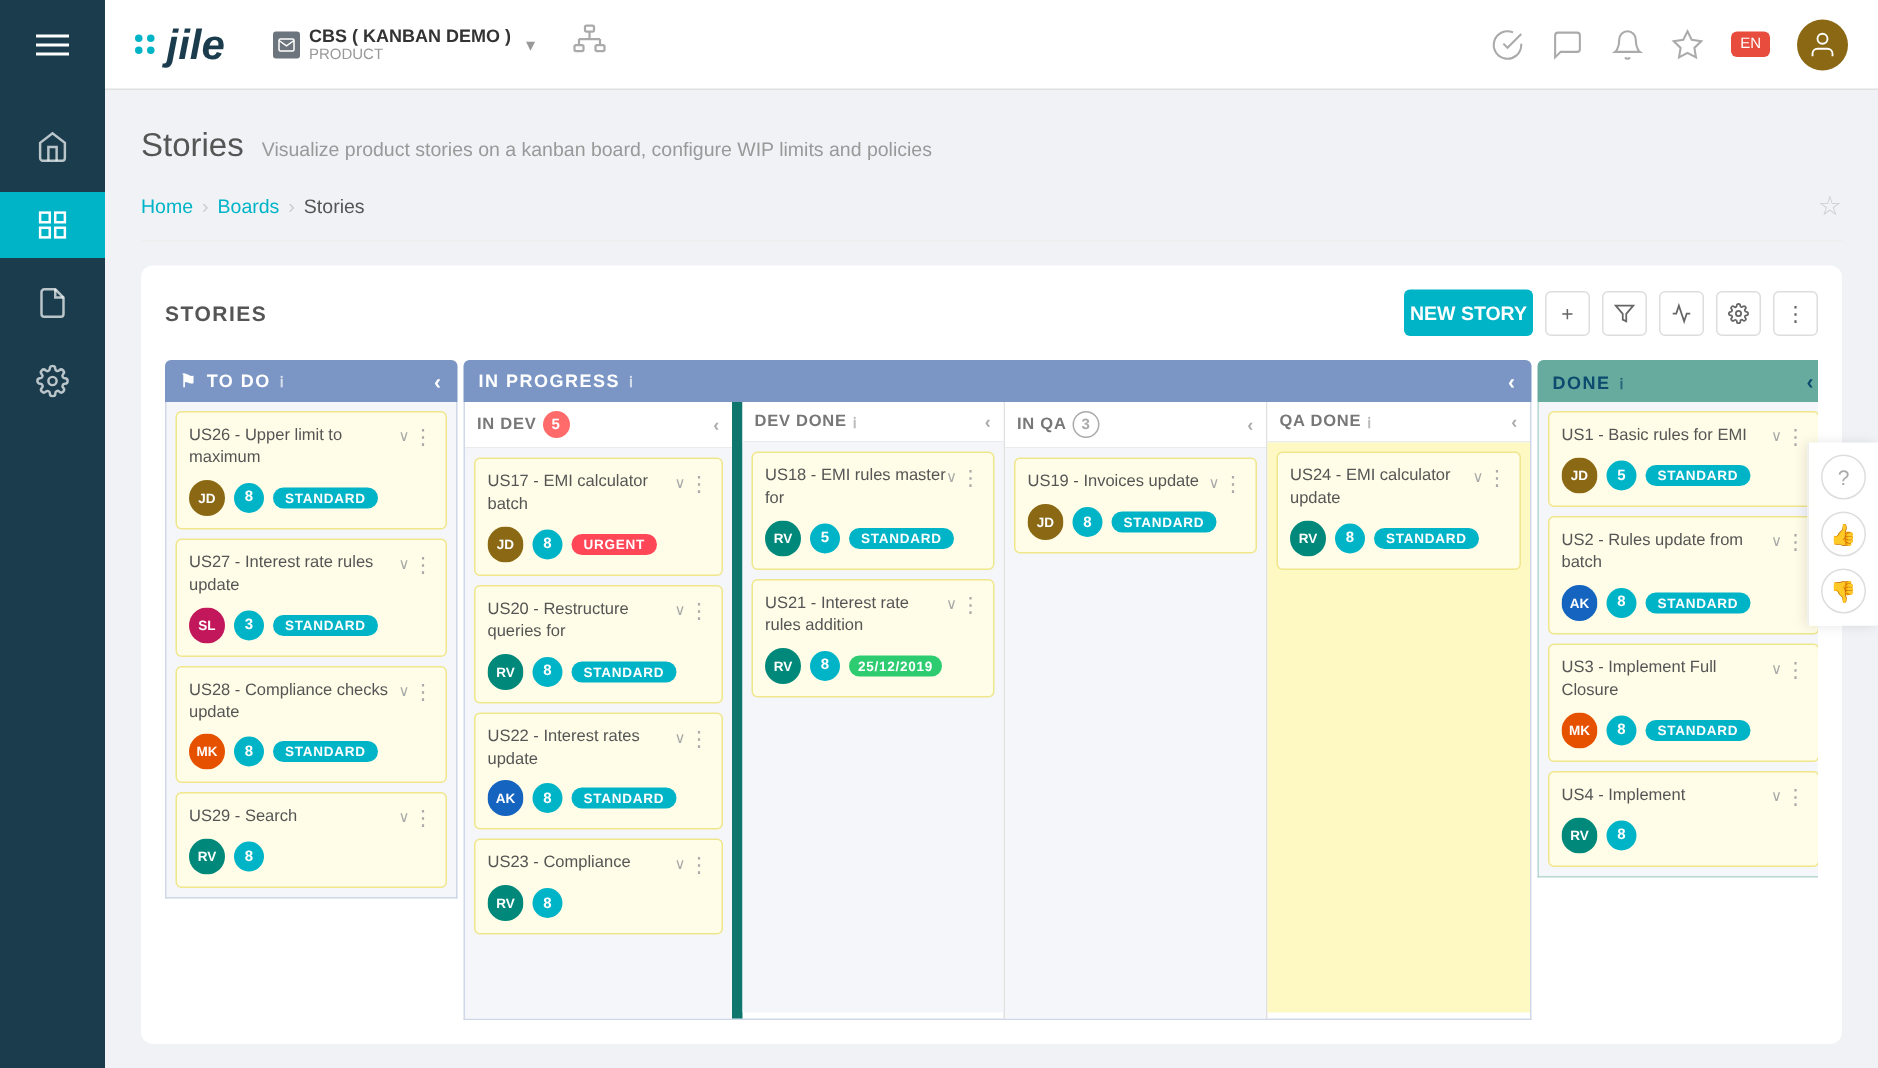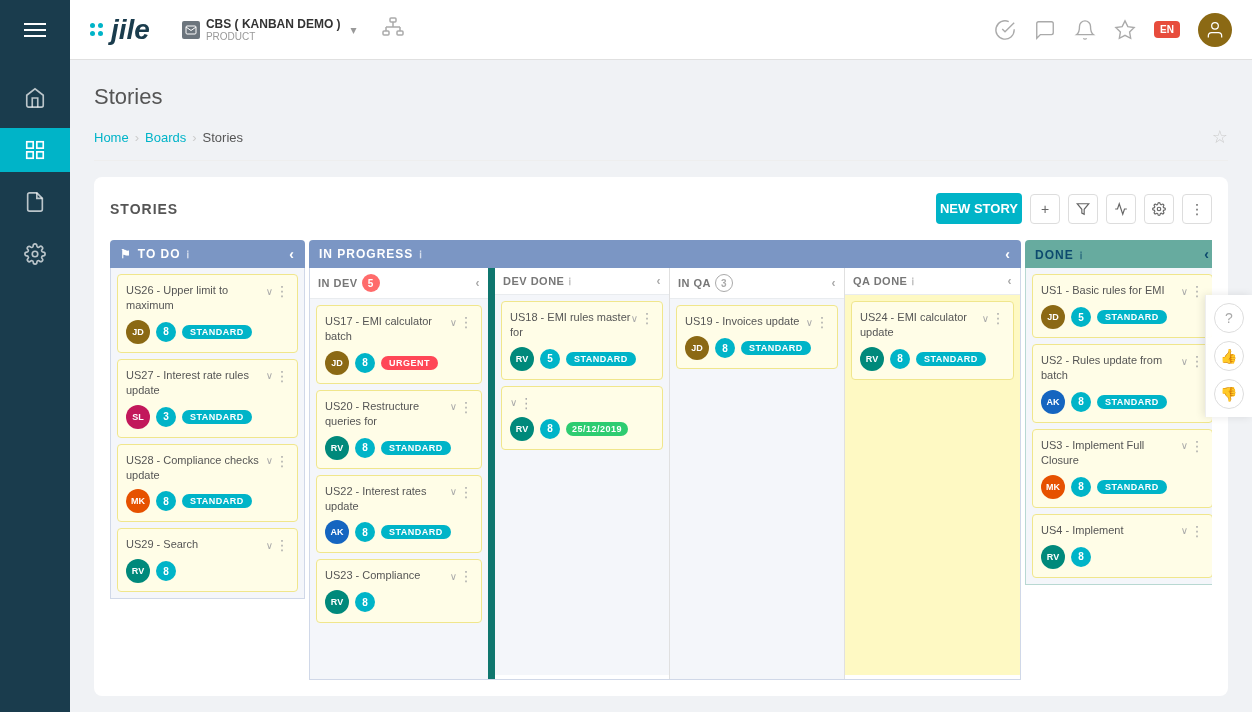--- a/index.html
+++ b/index.html
@@ -31,21 +31,21 @@
     .header-project-info { display: flex; flex-direction: column; }
     .header-project-name { font-size: 12px; font-weight: 700; color: #333; }
     .header-project-sub { font-size: 10px; color: #999; text-transform: uppercase; }
     .header-chevron { color: #999; font-size: 12px; margin-left: 4px; }
     .header-org { margin-left: 16px; cursor: pointer; }
     .header-org svg { width: 24px; height: 24px; fill: none; stroke: #aaa; stroke-width: 1.5; }
     .header-spacer { flex: 1; }
     .header-actions { display: flex; align-items: center; gap: 18px; }
     .header-icon { cursor: pointer; color: #aaa; display: flex; align-items: center; }
     .header-icon svg { width: 22px; height: 22px; fill: none; stroke: #aaa; stroke-width: 1.5; }
-    .lang-badge { background: #e74c3c; color: white; font-size: 10px; font-weight: 700; padding: 3px 6px; border-radius: 4px; cursor: pointer; }
+    .lang-badge { background: #e74c3c; color: white; font-size: 10px; font-weight: 400; padding: 3px 6px; border-radius: 4px; cursor: pointer; }
     .avatar { width: 34px; height: 34px; border-radius: 50%; background: #8B6914; overflow: hidden; cursor: pointer; display: flex; align-items: center; justify-content: center; }
 
     
     .content { flex: 1; overflow-y: auto; padding: 24px 24px 0 24px; }
 
     
     .page-header { margin-bottom: 16px; }
     .page-title-row { display: flex; align-items: baseline; gap: 12px; }
     .page-title { font-size: 22px; font-weight: 400; color: #555; }
     .page-subtitle { font-size: 13px; color: #999; }
@@ -206,20 +206,21 @@
             <circle cx="12" cy="7" r="4"></circle>
           </svg>
       </div>
     </div>
   </div>
 
   <div class="content">
     <div class="page-header">
       <div class="page-title-row">
         <h1 class="page-title">Stories</h1>
+        <span class="page-subtitle">Visualize product stories on a kanban board, configure WIP limits and policies</span>
       </div>
     </div>
 
     <div style="display:flex; align-items:center; padding: 0 0 12px 0; border-bottom: 1px solid #eee; margin-bottom: 16px;">
       <div class="breadcrumb" style="padding:0; border:none;">
         <a>Home</a>
         <span class="breadcrumb-sep">›</span>
         <a>Boards</a>
         <span class="breadcrumb-sep">›</span>
         <span class="breadcrumb-current">Stories</span>
@@ -441,20 +442,21 @@
                     <div class="card-avatar">
                       <div class="card-avatar-inner" style="background:#00897b; font-size:9px; font-weight:600; color:white; width:100%; height:100%; display:flex; align-items:center; justify-content:center;">RV</div>
                     </div>
                     <div class="story-points">5</div>
                     <span class="tag standard">STANDARD</span>
                   </div>
                 </div>
 
                 <div class="card" style="margin-top:6px;">
                   <div class="card-header">
+                    <span class="card-title">US21 - Interest rate rules addition</span>
                     <div class="card-actions">
                       <span class="card-chevron">∨</span>
                       <span class="card-menu">⋮</span>
                     </div>
                   </div>
                   <div class="card-footer">
                     <div class="card-avatar">
                       <div class="card-avatar-inner" style="background:#00897b; font-size:9px; font-weight:600; color:white; width:100%; height:100%; display:flex; align-items:center; justify-content:center;">RV</div>
                     </div>
                     <div class="story-points">8</div>

